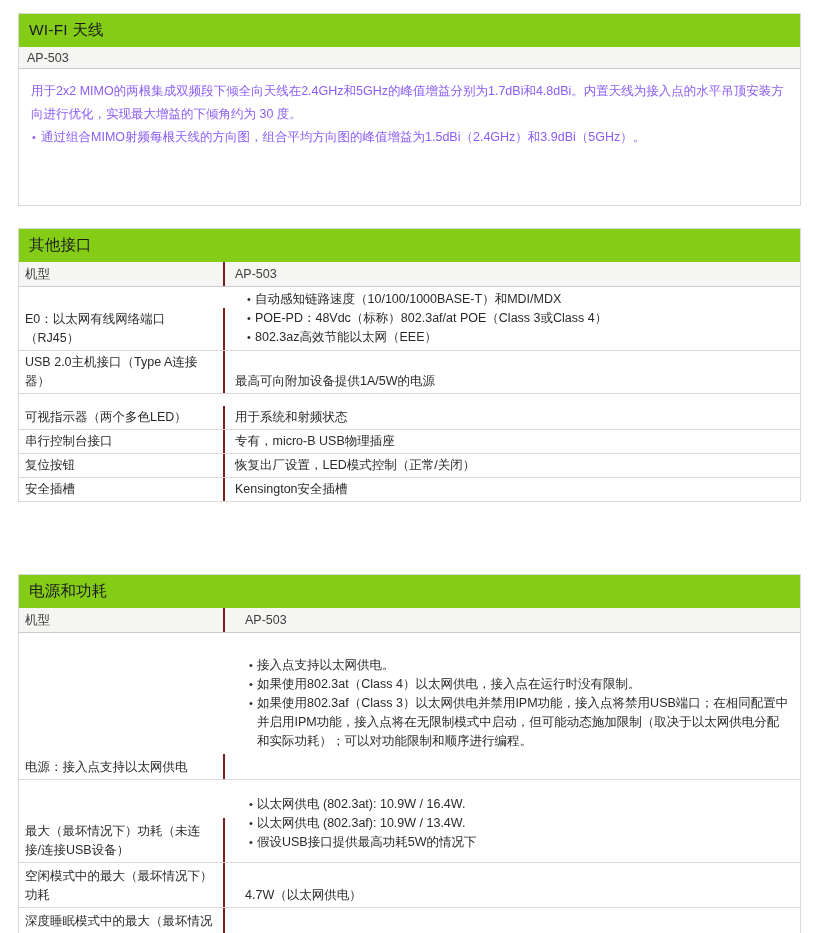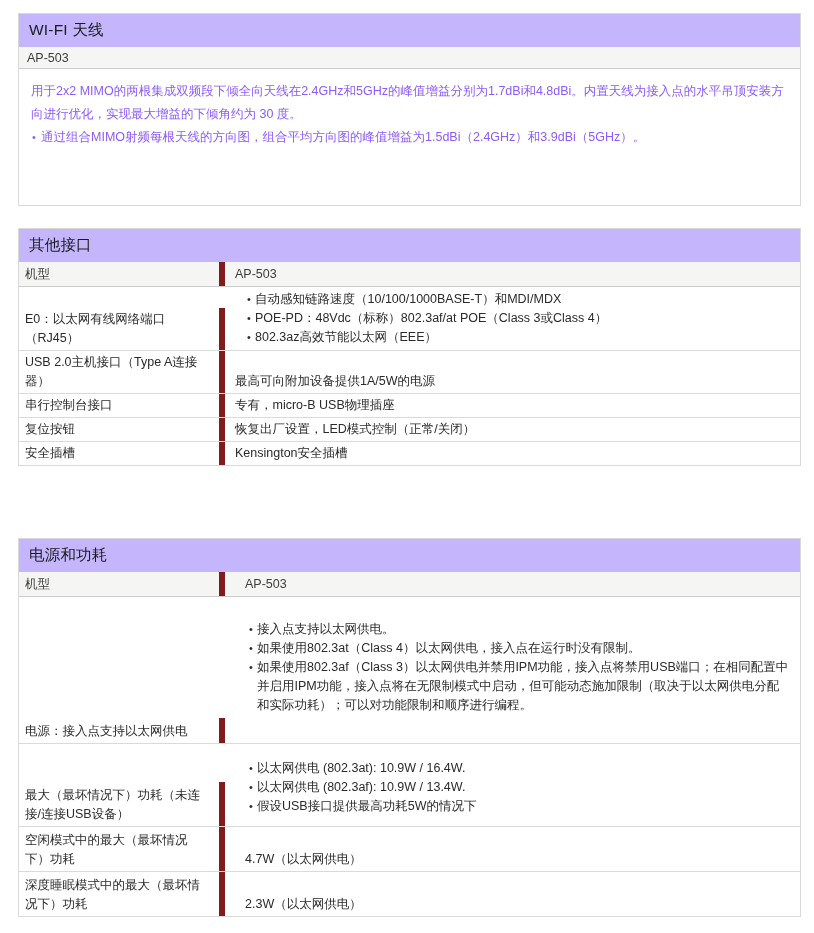--- a/index.html
+++ b/index.html
@@ -14,21 +14,21 @@
 
   .panel {
     width:783px;
     border:1px solid #d9d9d9;
     background:#ffffff;
   }
   .panel.s1 { margin-bottom:22px; }
   .panel.s2 { margin-bottom:72px; }
 
   .panel-header {
-    background:#c4b5fd;
+    background:#84cc16;
     height:33px;
     display:flex; align-items:center;
     padding-left:10px;
     font-size:15.5px;
     color:#1b1c1e;
     letter-spacing:.2px;
   }
 
   
   .model-bar {
@@ -57,21 +57,21 @@
   .trow + .trow { border-top:1px solid #dadada; }
   .mrow {
     background:#f5f5f3;
     border-bottom:1px solid #cbcbcb;
     min-height:23px;
     font-size:12.5px; color:#3d3d3d;
     display:flex;
   }
   .cl {
     flex:0 0 206px; width:206px;
-    border-right:6px solid #7f1d1d;
+    border-right:2px solid #7f1d1d;
     padding:2px 8px 2px 6px;
     font-size:12.5px; line-height:19px;
   }
   .cv {
     flex:1 1 auto;
     padding:2px 10px;
     font-size:12.5px; line-height:19px;
   }
   .mrow .cl { padding-top:3px; }
   .mrow .cv { padding-top:3px; }
@@ -138,20 +138,24 @@
           <li>自动感知链路速度（10/100/1000BASE-T）和MDI/MDX</li>
           <li>POE-PD：48Vdc（标称）802.3af/at POE（Class 3或Class 4）</li>
           <li>802.3az高效节能以太网（EEE）</li>
         </ul>
       </div>
     </div>
     <div class="trow r1">
       <div class="cl">USB 2.0主机接口（Type A连接器）</div>
       <div class="cv">最高可向附加设备提供1A/5W的电源</div>
     </div>
+    <div class="trow r2">
+      <div class="cl">可视指示器（两个多色LED）</div>
+      <div class="cv">用于系统和射频状态</div>
+    </div>
     <div class="trow r4">
       <div class="cl">串行控制台接口</div>
       <div class="cv">专有，micro-B USB物理插座</div>
     </div>
     <div class="trow r3">
       <div class="cl">复位按钮</div>
       <div class="cv">恢复出厂设置，LED模式控制（正常/关闭）</div>
     </div>
     <div class="trow r5">
       <div class="cl">安全插槽</div>

